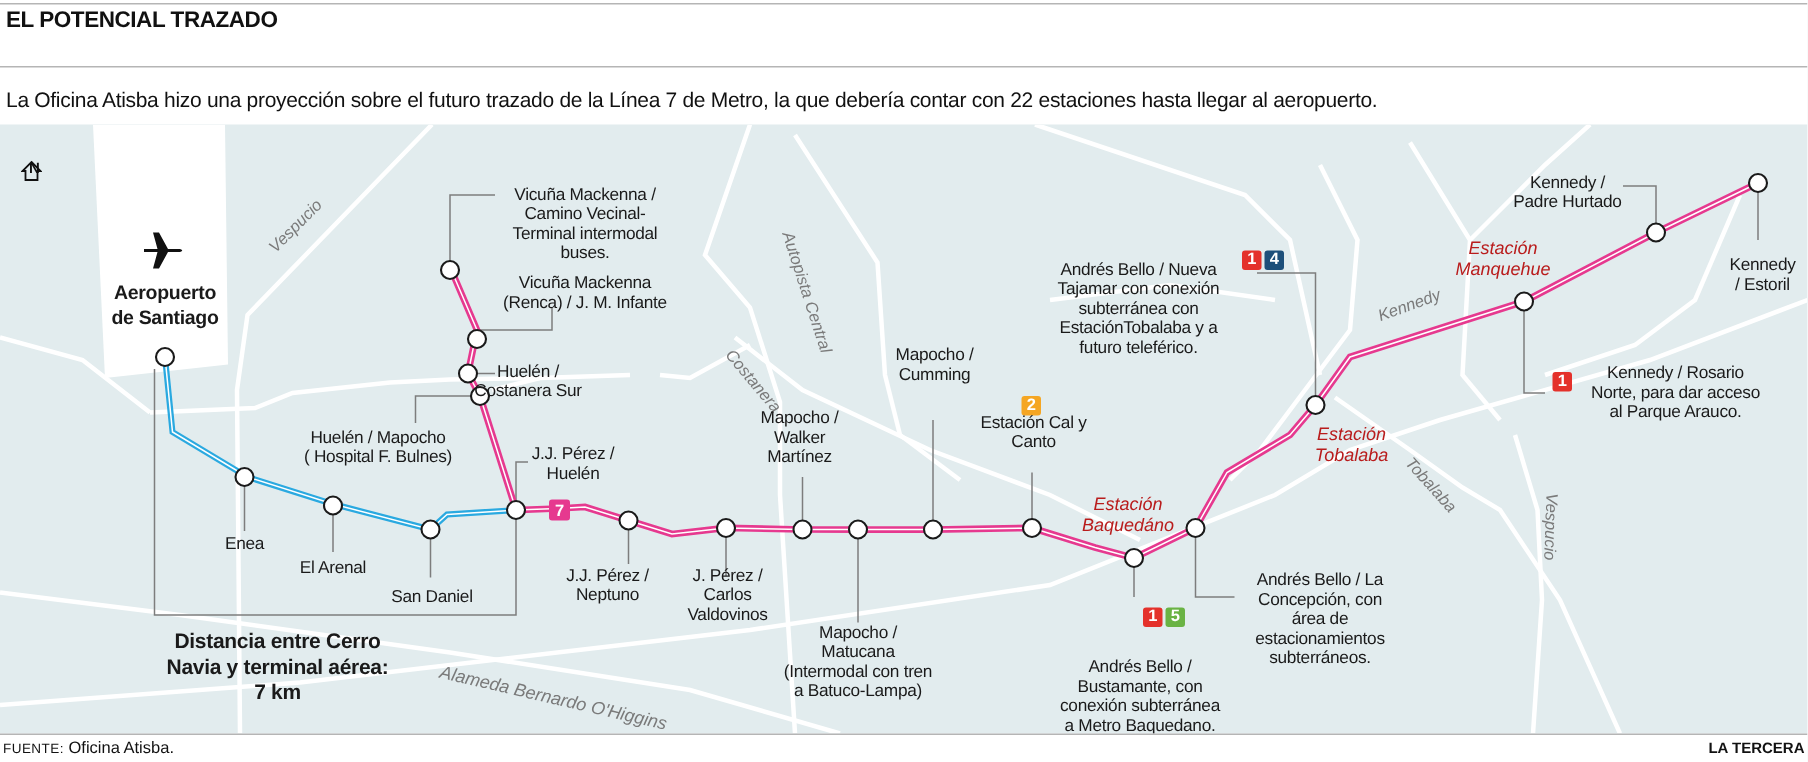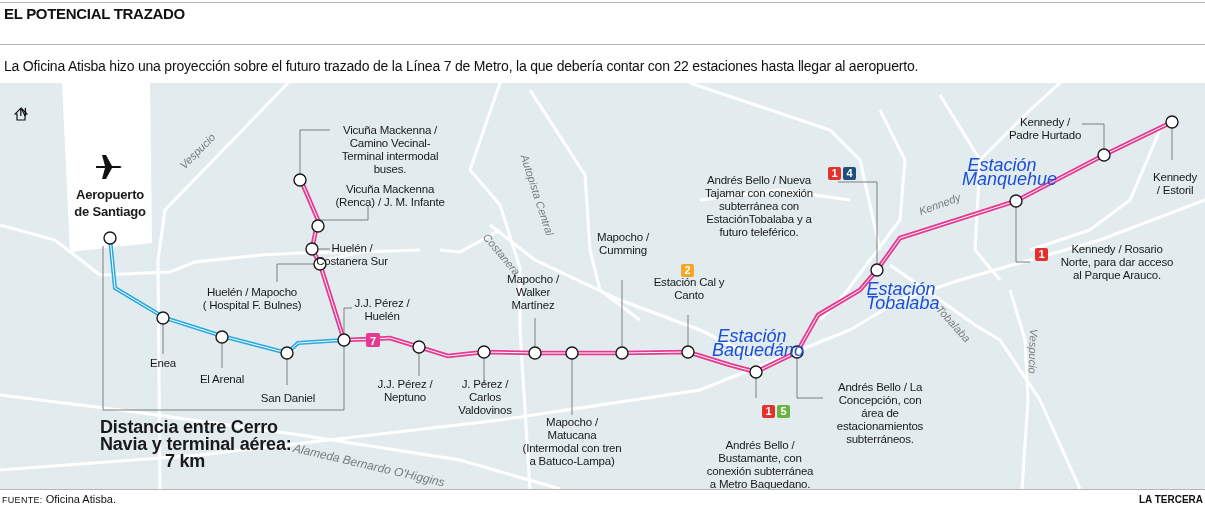--- a/index.html
+++ b/index.html
@@ -4,22 +4,22 @@
 <style>
   html, body { margin:0; padding:0; background:#fff; }
   body { width:1205px; height:508px; position:relative; overflow:hidden; font-family:"Liberation Sans", sans-serif; color:#111; }
   .rule { position:absolute; left:0; width:1205px; height:1px; background:#b5b5b5; }
   .title { position:absolute; left:4px; top:5px; font-weight:bold; font-size:15px; letter-spacing:-0.3px; }
   .lede { position:absolute; left:4px; top:58px; font-size:14px; letter-spacing:-0.2px; }
   .map { position:absolute; left:0; top:83px; width:1205px; height:406px; background:#e2ecee; overflow:hidden; }
   .map svg { position:absolute; left:0; top:0; }
   .lbl { position:absolute; font-size:11.5px; line-height:13px; text-align:center; color:#1a1a1a; letter-spacing:-0.2px; white-space:nowrap; }
   .road { position:absolute; font-size:11px; font-style:italic; color:#7a7a7a; white-space:nowrap; }
-  .area { position:absolute; font-size:18px; font-style:italic; color:#1d4ed8; text-align:center; line-height:14px; }
-  .bold { font-weight:bold; font-size:18px; line-height:17px; }
+  .area { position:absolute; font-size:12px; font-style:italic; color:#b91c1c; text-align:center; line-height:14px; }
+  .bold { font-weight:bold; font-size:14px; line-height:17px; }
   .badge { display:inline-block; width:13px; height:13px; border-radius:2px; color:#fff; font-weight:bold; font-size:11px; line-height:13px; text-align:center; margin-right:2px; }
   .badges { position:absolute; }
   .footer-left { position:absolute; left:2px; top:493px; font-size:11px;text-align:center; }
   .footer-left .src { font-size:9px; letter-spacing:0.3px; }
   .footer-right { position:absolute; right:2px; top:494px; font-size:10px; font-weight:bold; }
 </style>
 </head>
 <body>
 
 <div class="rule" style="top:2px"></div>

